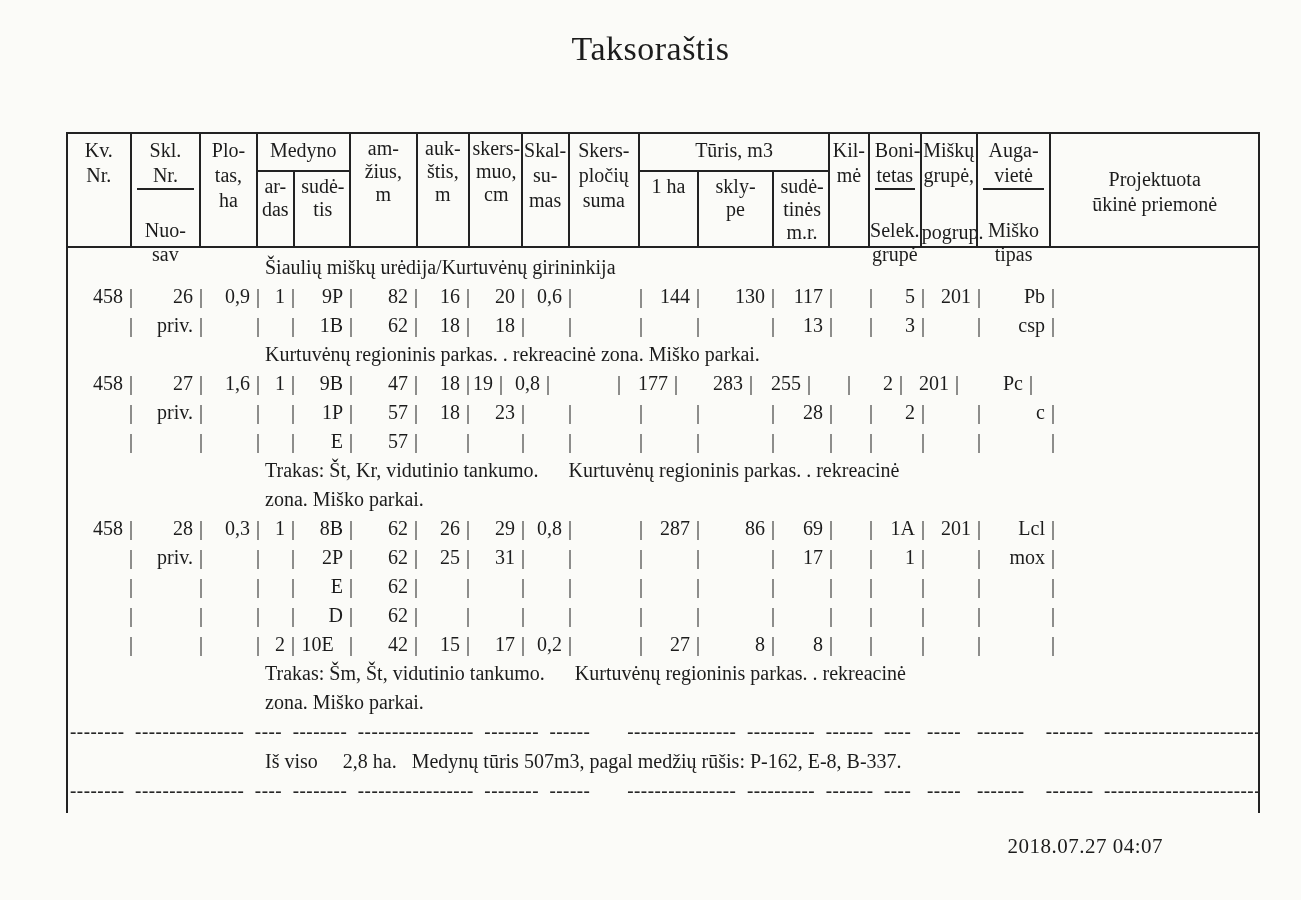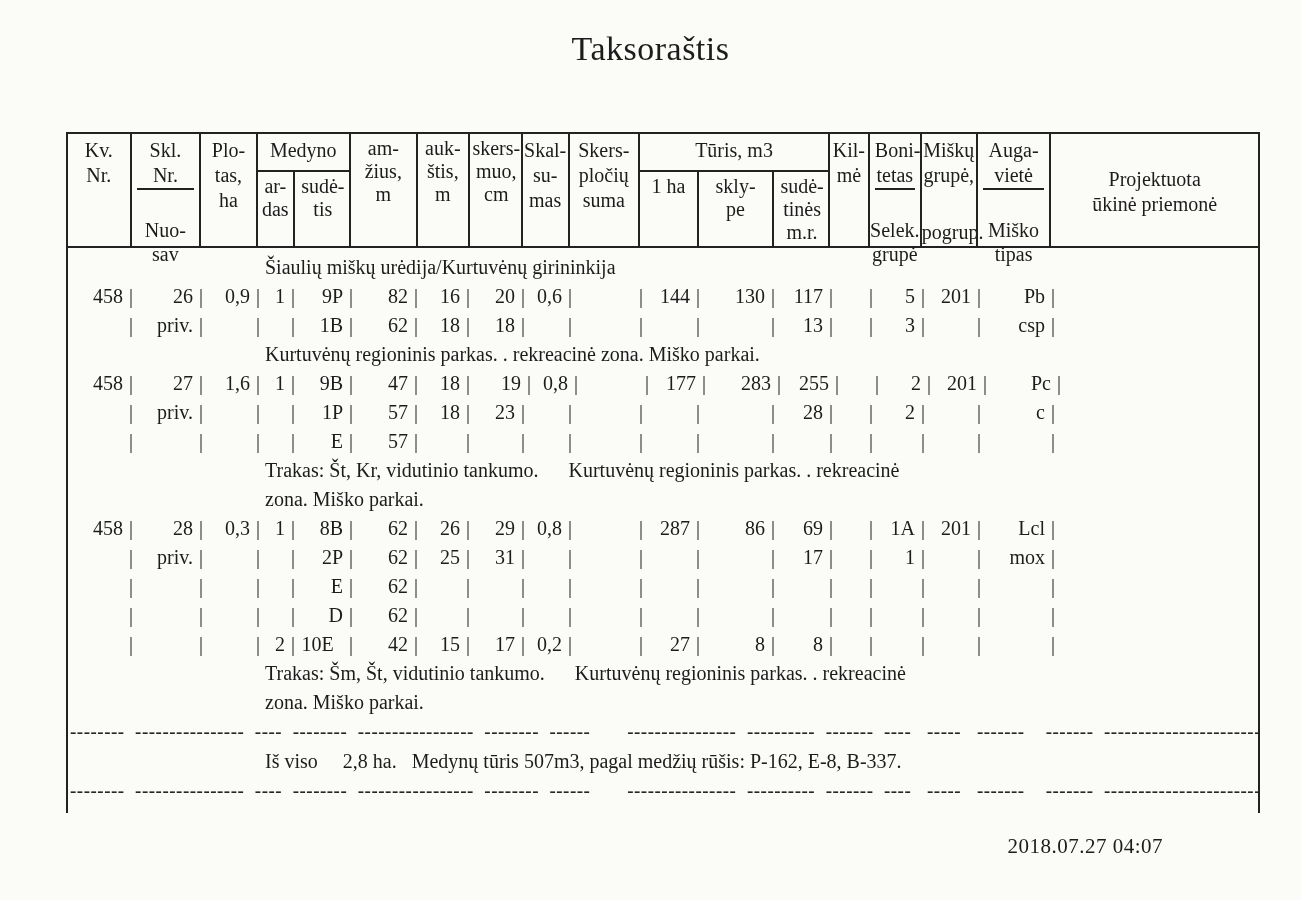--- a/index.html
+++ b/index.html
@@ -203,21 +203,21 @@
       </div>
       <div class="trow note">Kurtuvėnų regioninis parkas. . rekreacinė zona. Miško parkai.</div>
       <div class="brow">
         <div class="bcell" style="width: 62px;"><span>458</span><span class="sep">|</span></div>
         <div class="bcell" style="width: 70px;"><span>27</span><span class="sep">|</span></div>
         <div class="bcell" style="width: 57px;"><span>1,6</span><span class="sep">|</span></div>
         <div class="bcell" style="width: 35px;"><span>1</span><span class="sep">|</span></div>
         <div class="bcell" style="width: 58px;"><span>9B</span><span class="sep">|</span></div>
         <div class="bcell" style="width: 65px;"><span>47</span><span class="sep">|</span></div>
         <div class="bcell" style="width: 52px;"><span>18</span><span class="sep">|</span></div>
-        <div class="bcell" style="width: 33px; margin-left: 28px;"><span>19</span><span class="sep">|</span></div>
+        <div class="bcell" style="width: 33px;"><span>19</span><span class="sep">|</span></div>
         <div class="bcell" style="width: 47px;"><span>0,8</span><span class="sep">|</span></div>
         <div class="bcell" style="width: 71px;"><span></span><span class="sep">|</span></div>
         <div class="bcell" style="width: 57px;"><span>177</span><span class="sep">|</span></div>
         <div class="bcell" style="width: 75px;"><span>283</span><span class="sep">|</span></div>
         <div class="bcell" style="width: 58px;"><span>255</span><span class="sep">|</span></div>
         <div class="bcell" style="width: 40px;"><span></span><span class="sep">|</span></div>
         <div class="bcell" style="width: 52px;"><span>2</span><span class="sep">|</span></div>
         <div class="bcell" style="width: 56px;"><span>201</span><span class="sep">|</span></div>
         <div class="bcell" style="width: 74px;"><span>Pc</span><span class="sep">|</span></div>
         <div class="bcell" style="width: 210px;"><span></span></div>

